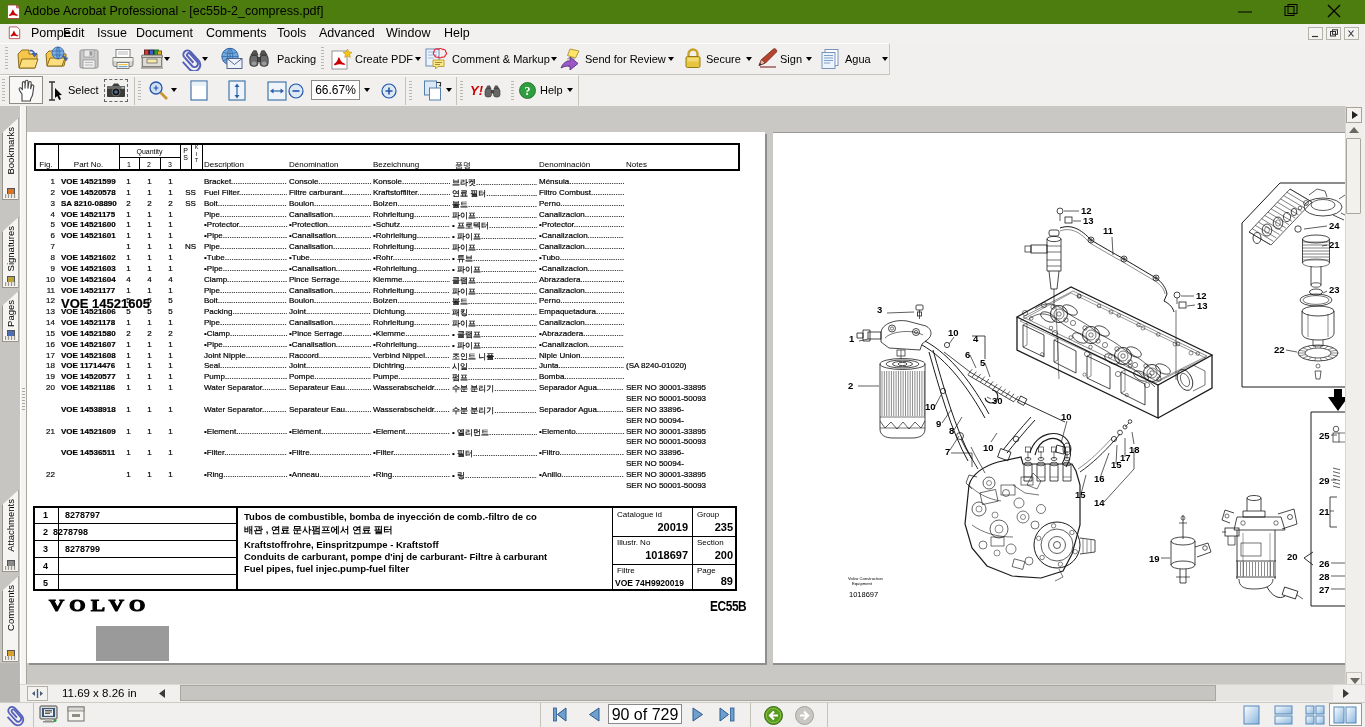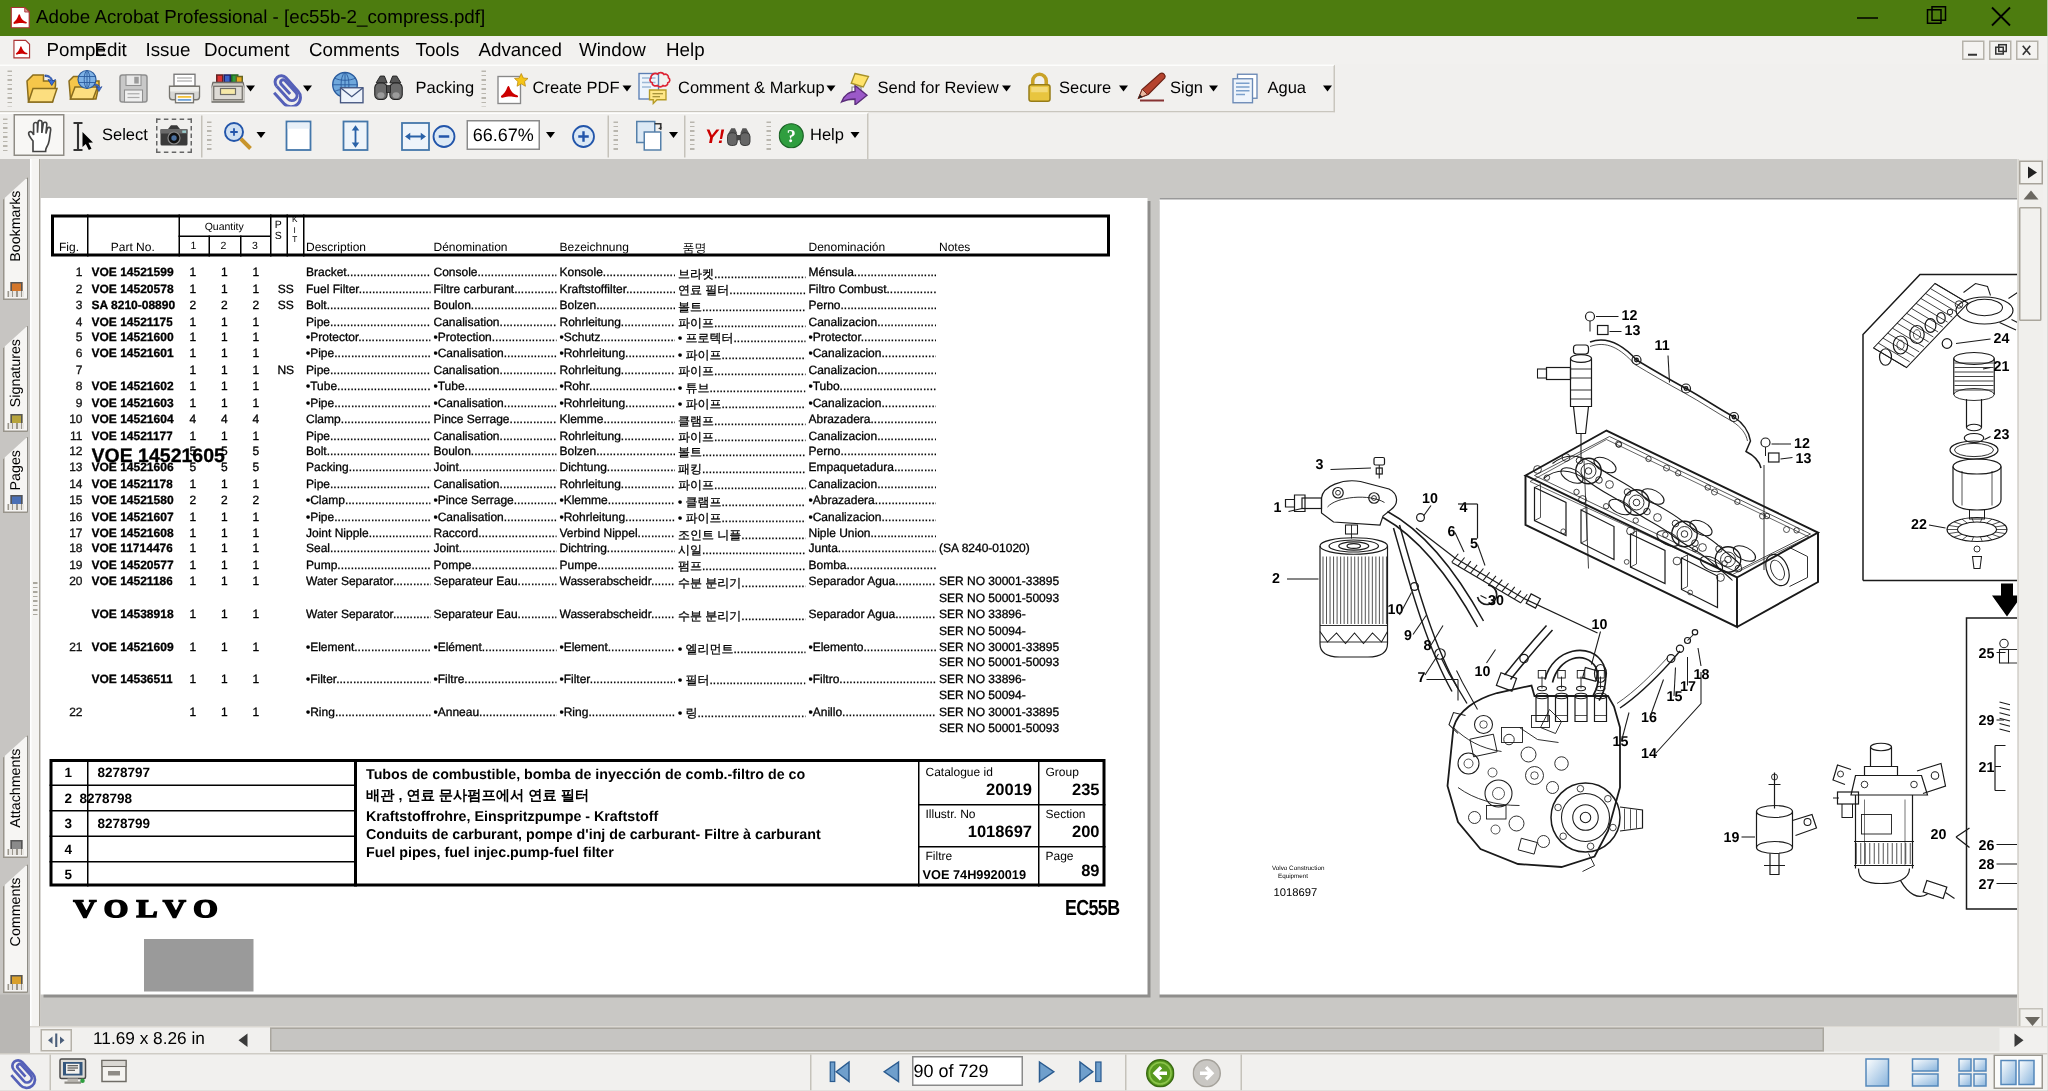--- a/index.html
+++ b/index.html
@@ -1170,21 +1170,21 @@
   </svg>
 <div class="sep" style="left:540px;top:703px;height:24px;"></div>
 <svg class="abs" style="left:552px;top:707px" width="16" height="15" viewBox="0 0 16 15">
     <path d="M3 1v13M14 1L5.5 7.5 14 14z" fill="#3a6ea5"></path>
     <path d="M14 1L5.5 7.5 14 14z" fill="#6f9fcc" stroke="#2a5b8f"></path>
     <rect x="1.5" y="1" width="3" height="13" fill="#6f9fcc" stroke="#2a5b8f" stroke-width="0.8"></rect>
   </svg>
 <svg class="abs" style="left:587px;top:707px" width="13" height="15" viewBox="0 0 13 15">
     <path d="M12 1L2.5 7.5 12 14z" fill="#6f9fcc" stroke="#2a5b8f"></path>
   </svg>
-<div class="abs" style="left:608px;top:704px;width:74px;height:20px;background:#fff;border:1px solid #8a8a8a;font-size:12px;text-align:left;line-height:19px;">90 of 729</div>
+<div class="abs" style="left:608px;top:704px;width:74px;height:20px;background:#fff;border:1px solid #8a8a8a;font-size:16px;text-align:center;line-height:19px;">90 of 729</div>
 <svg class="abs" style="left:692px;top:707px" width="13" height="15" viewBox="0 0 13 15">
     <path d="M1 1l9.5 6.5L1 14z" fill="#6f9fcc" stroke="#2a5b8f"></path>
   </svg>
 <svg class="abs" style="left:719px;top:707px" width="18" height="15" viewBox="0 0 18 15">
     <path d="M1 1l8.5 6.5L1 14z" fill="#6f9fcc" stroke="#2a5b8f"></path>
     <rect x="11.5" y="1" width="3.5" height="13" fill="#6f9fcc" stroke="#2a5b8f" stroke-width="0.8"></rect>
   </svg>
 <div class="sep" style="left:750px;top:703px;height:24px;"></div>
 <svg class="abs" style="left:764px;top:706px" width="19" height="19" viewBox="0 0 19 19">
     <circle cx="9.5" cy="9.5" r="9" fill="#58991f" stroke="#3a6b12"></circle>

